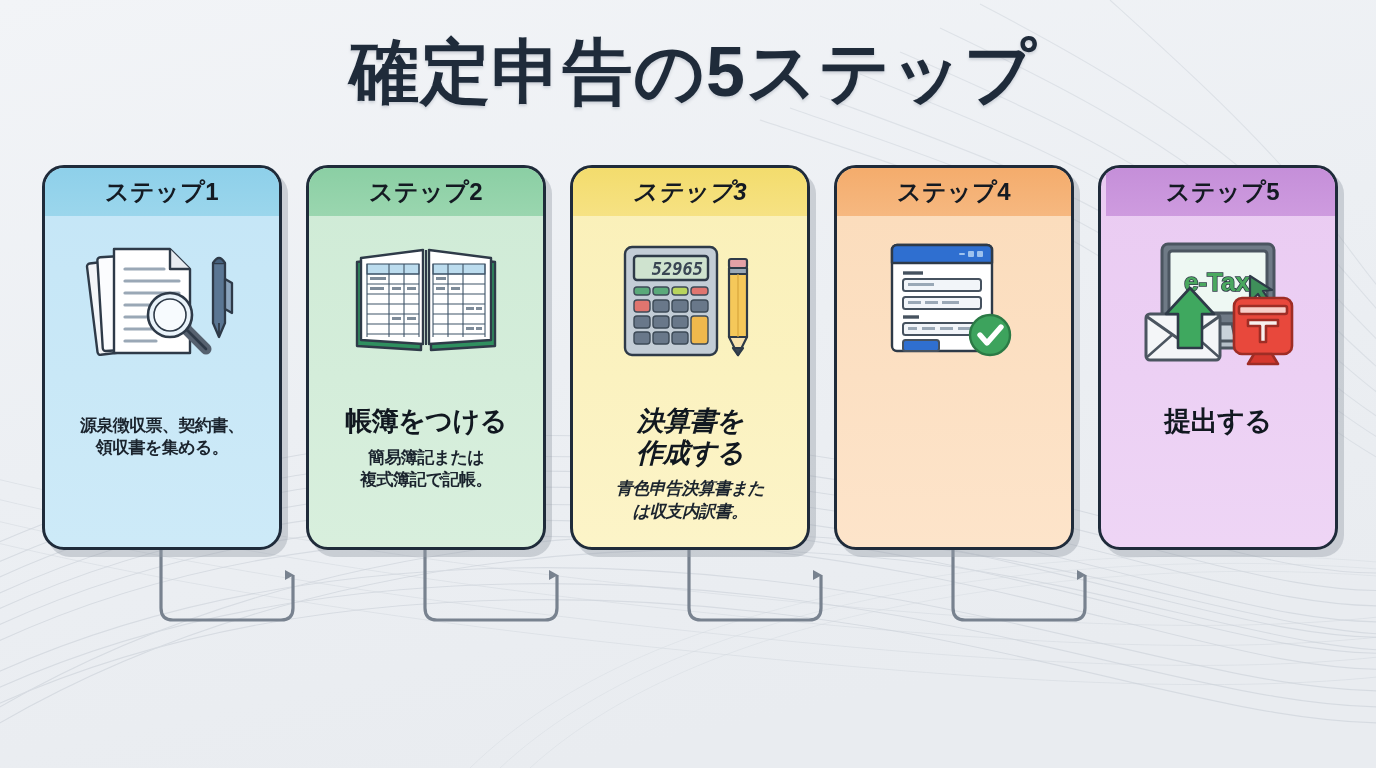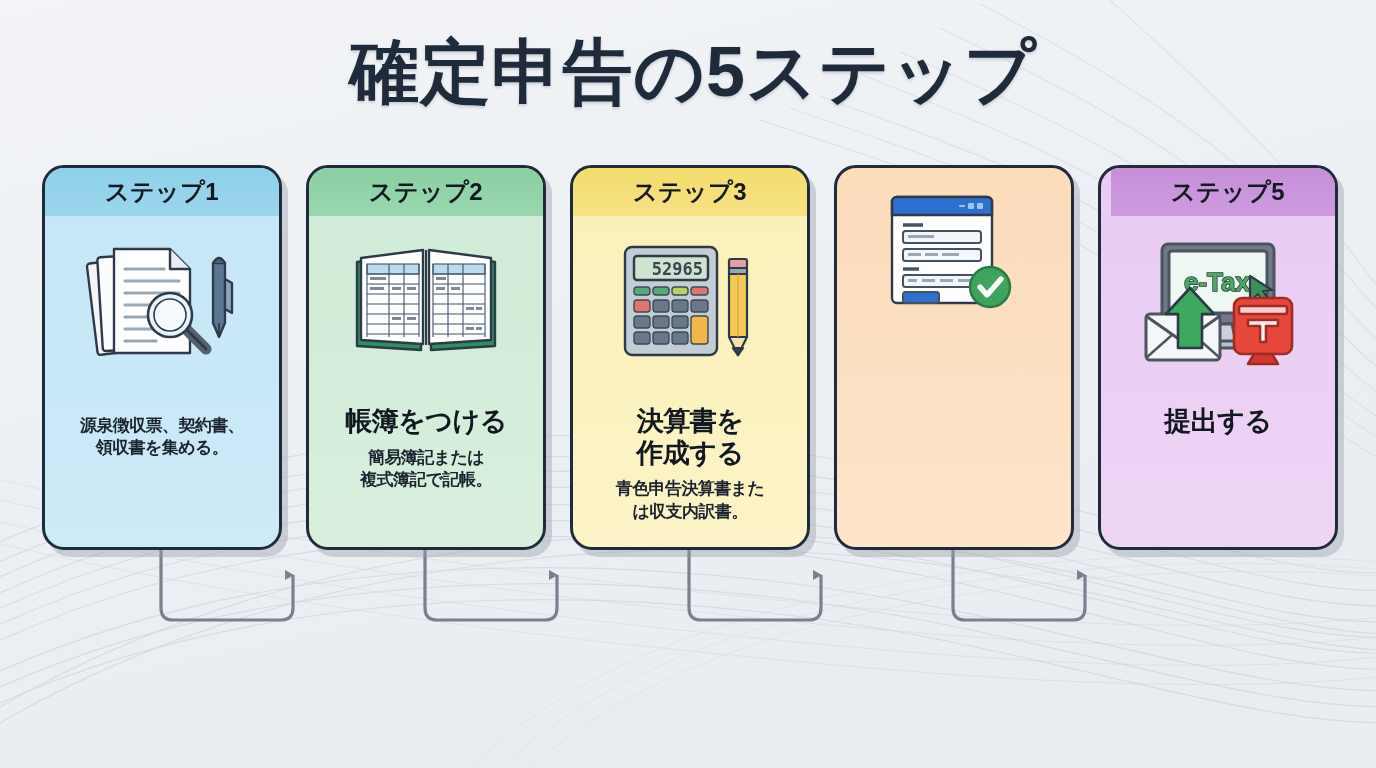--- a/index.html
+++ b/index.html
@@ -59,20 +59,21 @@
   }
   .card {
     position: relative;
     width: 240px;
     height: 385px;
     border-radius: 22px;
     border: 3px solid #1f2b3a;
     overflow: hidden;
     display: flex;
     flex-direction: column;
+    align-items: center;
     box-shadow: 6px 7px 0 rgba(150,157,167,.40);
     background: #ffffff;
   }
   .card-header {
     width: 100%;
     height: 48px;
     display: flex;
     align-items: center;
     justify-content: center;
     flex: 0 0 auto;
@@ -130,21 +131,21 @@
     white-space: pre-line;
     letter-spacing: -0.6px;
   }
 
   
   .card.c1 .card-header { background: linear-gradient(180deg,#8ED0EA 0%,#9BD6EC 100%); }
   .card.c1 { background: linear-gradient(180deg,#C5E6F7 0%,#C9E8F7 55%,#CDEAF8 100%); }
   .card.c2 .card-header { background: linear-gradient(180deg,#8BCFA4 0%,#9AD6AF 100%); }
   .card.c2 { background: linear-gradient(180deg,#CFEBD6 0%,#D4EDDA 55%,#D8EFDD 100%); }
   .card.c3 .card-header { background: linear-gradient(180deg,#F3DC6D 0%,#F6E283 100%); }
-  .card.c3 { background: linear-gradient(180deg,#FAF0B8 0%,#FBF2C0 55%,#FCF4C8 100%); }
+  .card.c3 { background: linear-gradient(180deg,#FAF0B8 0%,#FBF2C0 55%,#FCF4C8 100%); font-style: italic; }
   .card.c4 .card-header { background: linear-gradient(180deg,#F4AC6C 0%,#F6B880 100%); }
   .card.c4 { background: linear-gradient(180deg,#FBDCBB 0%,#FCE0C3 55%,#FDE4CA 100%); }
   .card.c5 .card-header { background: linear-gradient(180deg,#C58FD9 0%,#CE9BDF 100%); margin-left: 10px; }
   .card.c5 { background: linear-gradient(180deg,#EACBF2 0%,#ECD0F4 55%,#EED5F5 100%); }
 </style>
 </head>
 <body>
 
 <svg id="bg-pattern" viewBox="0 0 1376 768" preserveAspectRatio="none" aria-hidden="true">
   <rect x="0" y="0" width="1376" height="768" fill="#eef1f4"></rect>
@@ -372,20 +373,23 @@
       <div class="card-text">
         <div class="card-title">決算書を
 作成する</div>
         <div class="card-desc">青色申告決算書また
 は収支内訳書。</div>
       </div>
     </div>
   </div>
 
   <div class="card c4">
+    <div class="card-header">
+      <span class="card-header-label">ステップ4</span>
+    </div>
     <div class="card-body">
       <div class="card-icon">
         <svg width="140" height="128" viewBox="0 0 140 128">
           <g stroke="#2e3a48" stroke-width="2.4" stroke-linejoin="round">
             <rect x="8" y="8" width="100" height="106" rx="5" fill="#ffffff"></rect>
             <path d="M8,13 a5,5 0 0 1 5,-5 L103,8 a5,5 0 0 1 5,5 L108,26 L8,26 Z" fill="#2f6fd0"></path>
           </g>
           <g fill="#9ec2ee">
             <rect x="84" y="14" width="6" height="6" rx="1"></rect>
             <rect x="93" y="14" width="6" height="6" rx="1"></rect>

